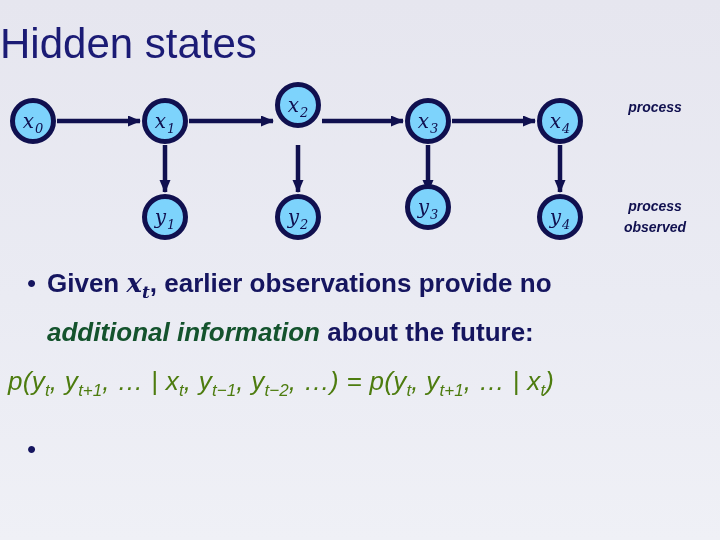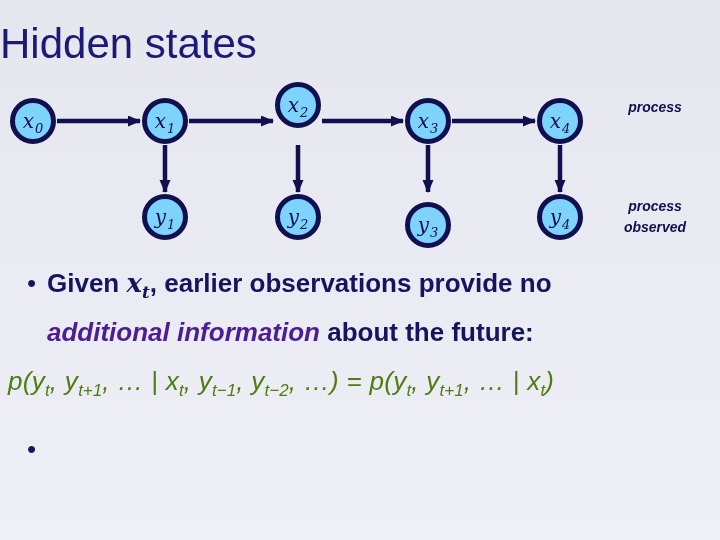--- a/index.html
+++ b/index.html
@@ -48,21 +48,21 @@
     display: flex; align-items: flex-start;
     font-size: 26px; line-height: 40px;
     color: #15155f;
   }
   .bullet .dot {
     width: 20px; flex: 0 0 20px;
     font-size: 26px; line-height: 40px;
   }
   .bullet .btext { white-space: nowrap; font-weight: bold; }
   .bullet .bline { display: block; }
-  .red { color: #4c1d95; font-style: italic; }
+  .red { color: #14532d; font-style: italic; }
   .math {
     font-family: "DejaVu Serif", serif;
     font-style: italic;
   }
   .math sub, .bullet sub { font-size: 17px; }
   
   .equation {
     position: absolute; left: 8px; top: 366px;
     width: 712px;
     font-family: Liberation Sans, sans-serif;
@@ -110,21 +110,21 @@
 <div class="node" style="left:537px; top:98px;">
     <span><span>x</span><sub>4</sub></span>
   </div>
 
 <div class="node" style="left:142px; top:194px;">
     <span><span>y</span><sub>1</sub></span>
   </div>
 <div class="node" style="left:275px; top:194px;">
     <span><span>y</span><sub>2</sub></span>
   </div>
-<div class="node" style="left:405px; top:202px;">
+<div class="node" style="left:405px; top:184px;">
     <span><span>y</span><sub>3</sub></span>
   </div>
 <div class="node" style="left:537px; top:194px;">
     <span><span>y</span><sub>4</sub></span>
   </div>
 
 <div class="side-label" style="left:600px; top:97px;">
   <span class="bline" style="display:block">process</span>
 </div>
 <div class="side-label" style="left:600px; top:196px;">

